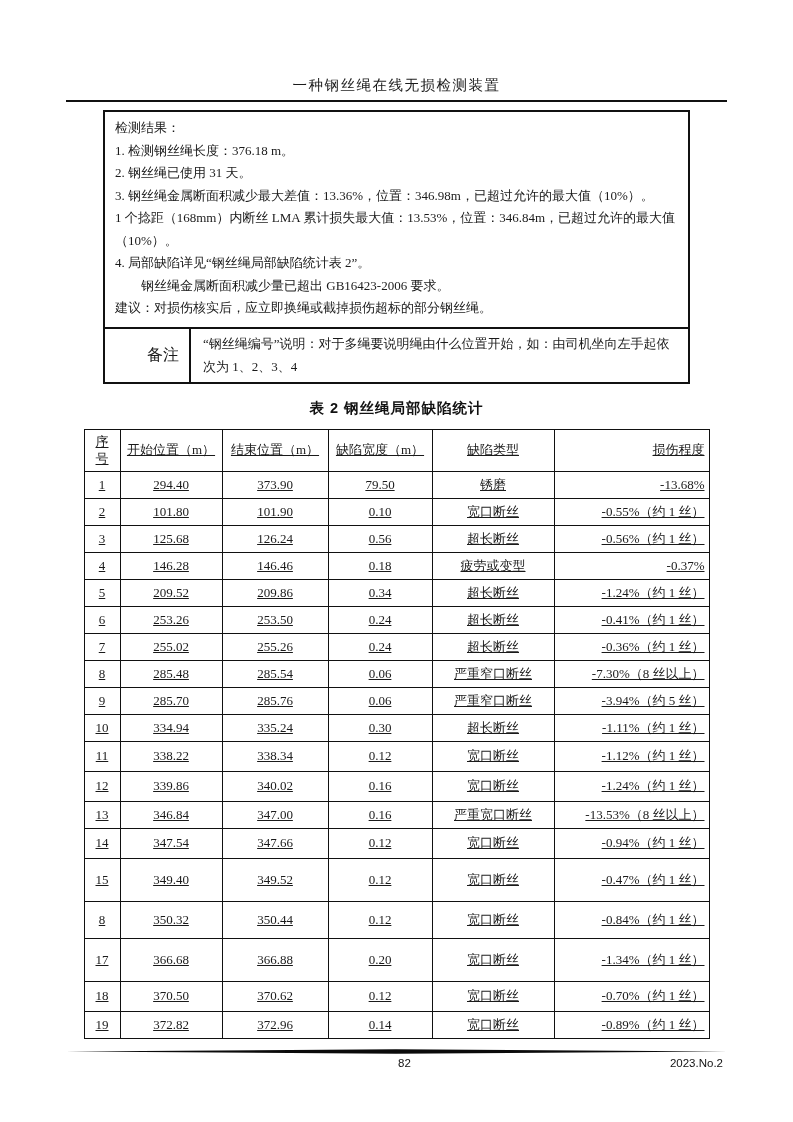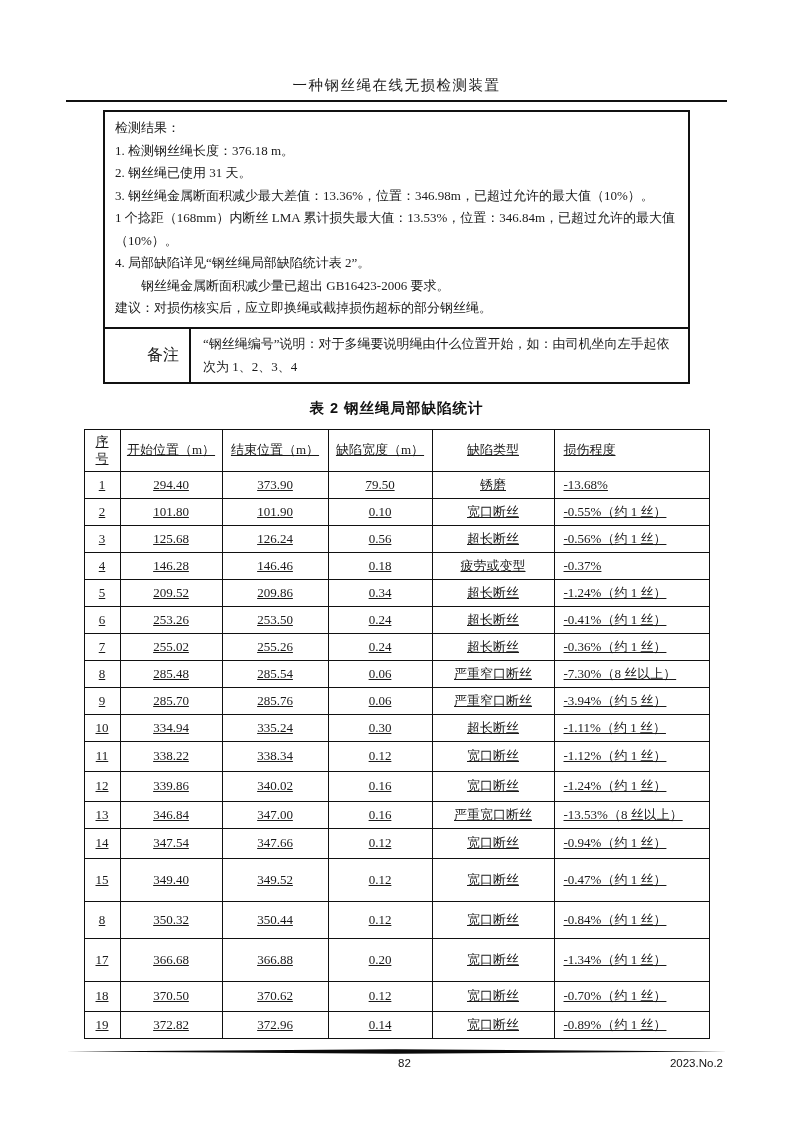--- a/index.html
+++ b/index.html
@@ -24,21 +24,21 @@
   .table-title {
     margin-top:15px; text-align:center; font-weight:700; font-size:14.5px;
     font-family:"Liberation Sans","DejaVu Sans",sans-serif; letter-spacing:1px; color:#111;
   }
 
   
   .defect-table { width:625px; margin:11px auto 0 auto; border-collapse:collapse; font-size:13px; table-layout:fixed;text-decoration:underline; }
   .defect-table th, .defect-table td { border:1.5px solid #111; text-align:center; font-weight:normal; padding:2px 4px; box-sizing:border-box; }
   .defect-table thead tr { height:42px; }
   .defect-table th:first-child { padding:2px 7px; line-height:17px; }
-  .defect-table th:last-child, .defect-table td:last-child { text-align:left; padding-left:9px; }
+  .defect-table th:last-child, .defect-table td:last-child { text-align:right; padding-left:9px; }
   .defect-table tbody tr { height:27px; }
   .defect-table tbody tr:nth-child(11),
   .defect-table tbody tr:nth-child(12),
   .defect-table tbody tr:nth-child(14),
   .defect-table tbody tr:nth-child(18) { height:30px; }
   .defect-table tbody tr:nth-child(15),
   .defect-table tbody tr:nth-child(17) { height:43px; }
   .defect-table tbody tr:nth-child(16) { height:37px; }
 
   

